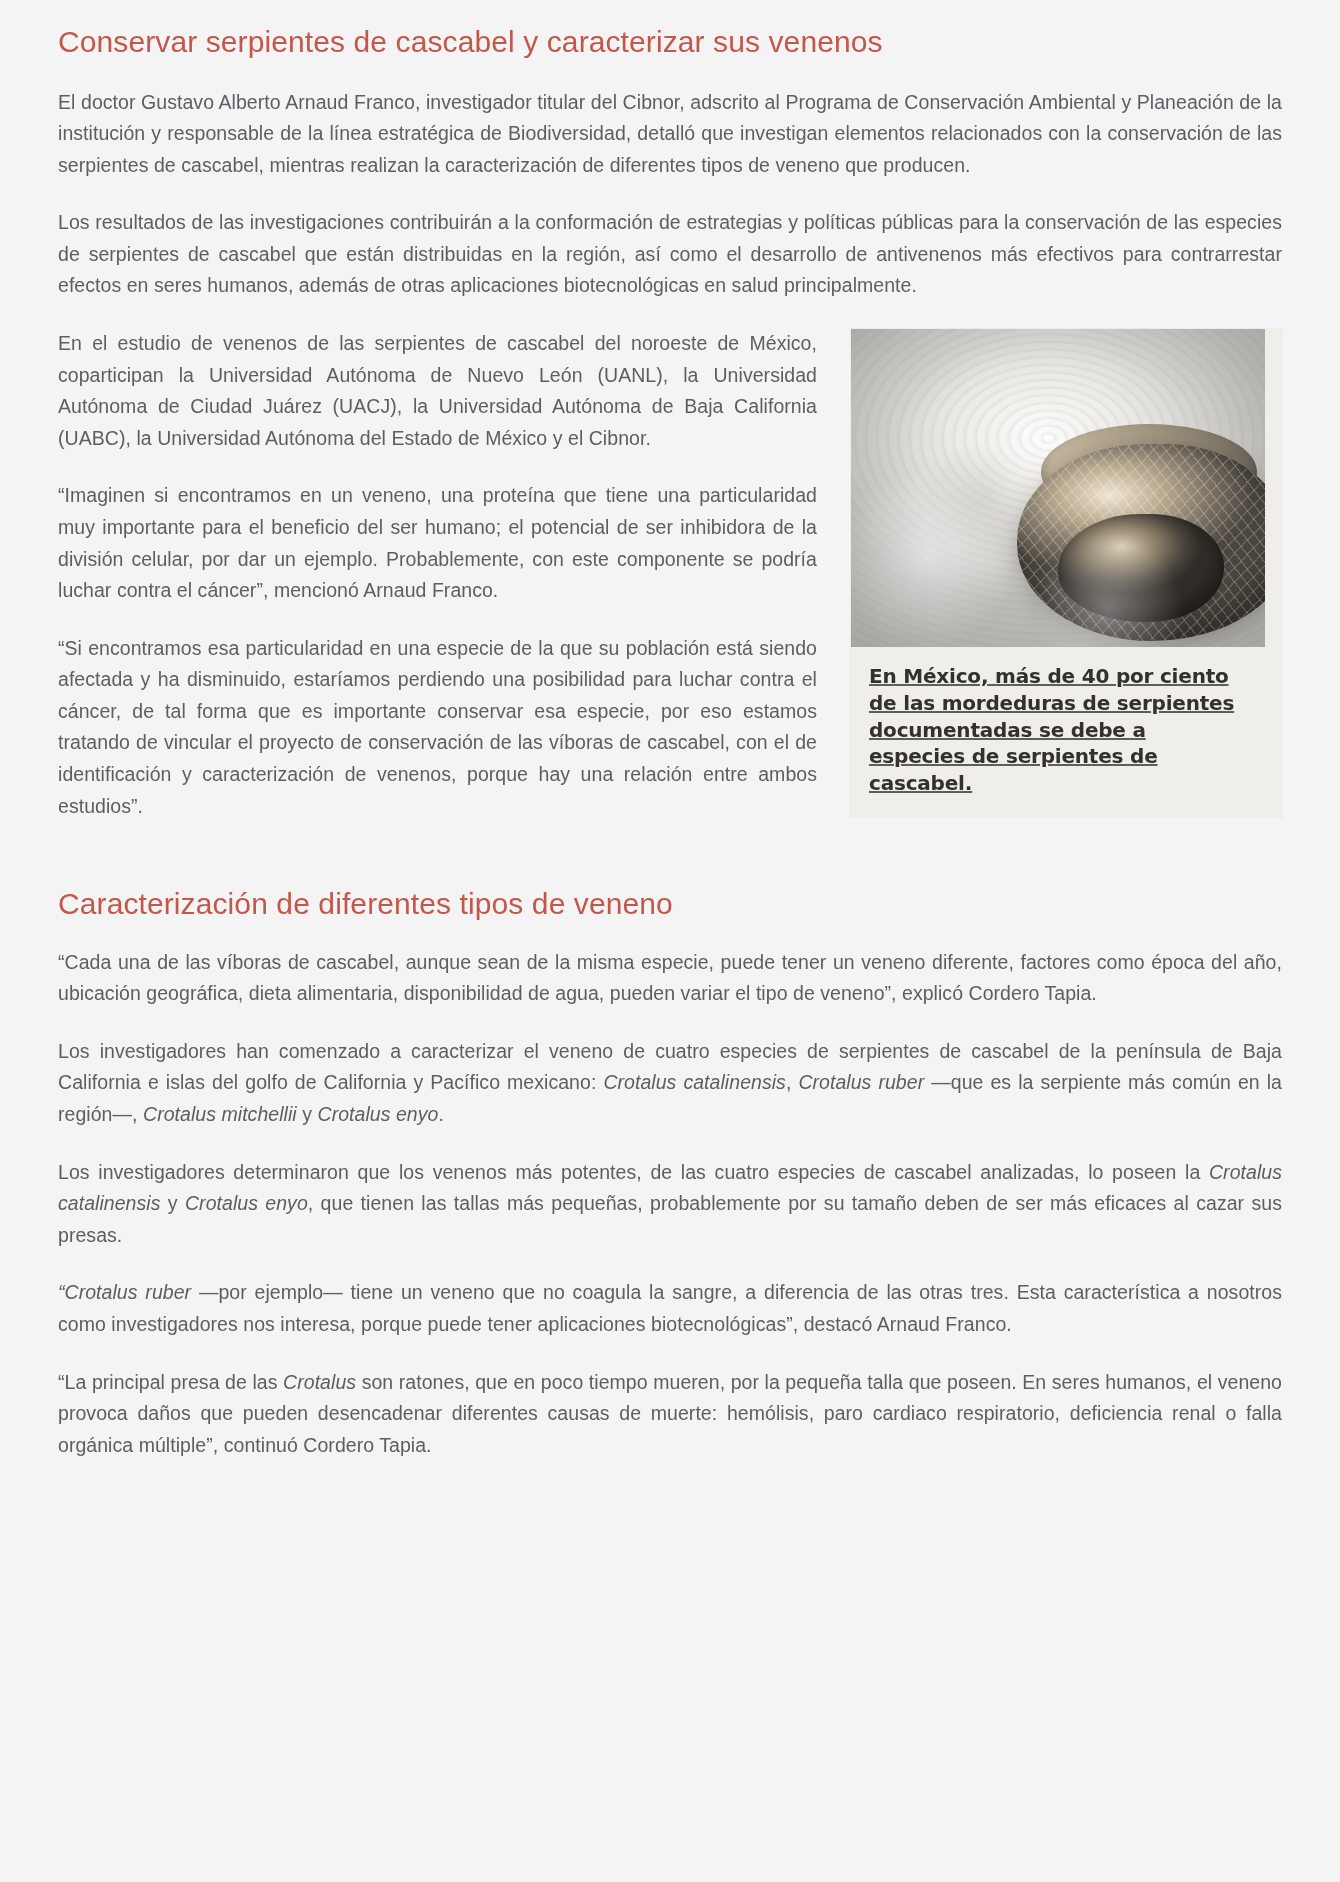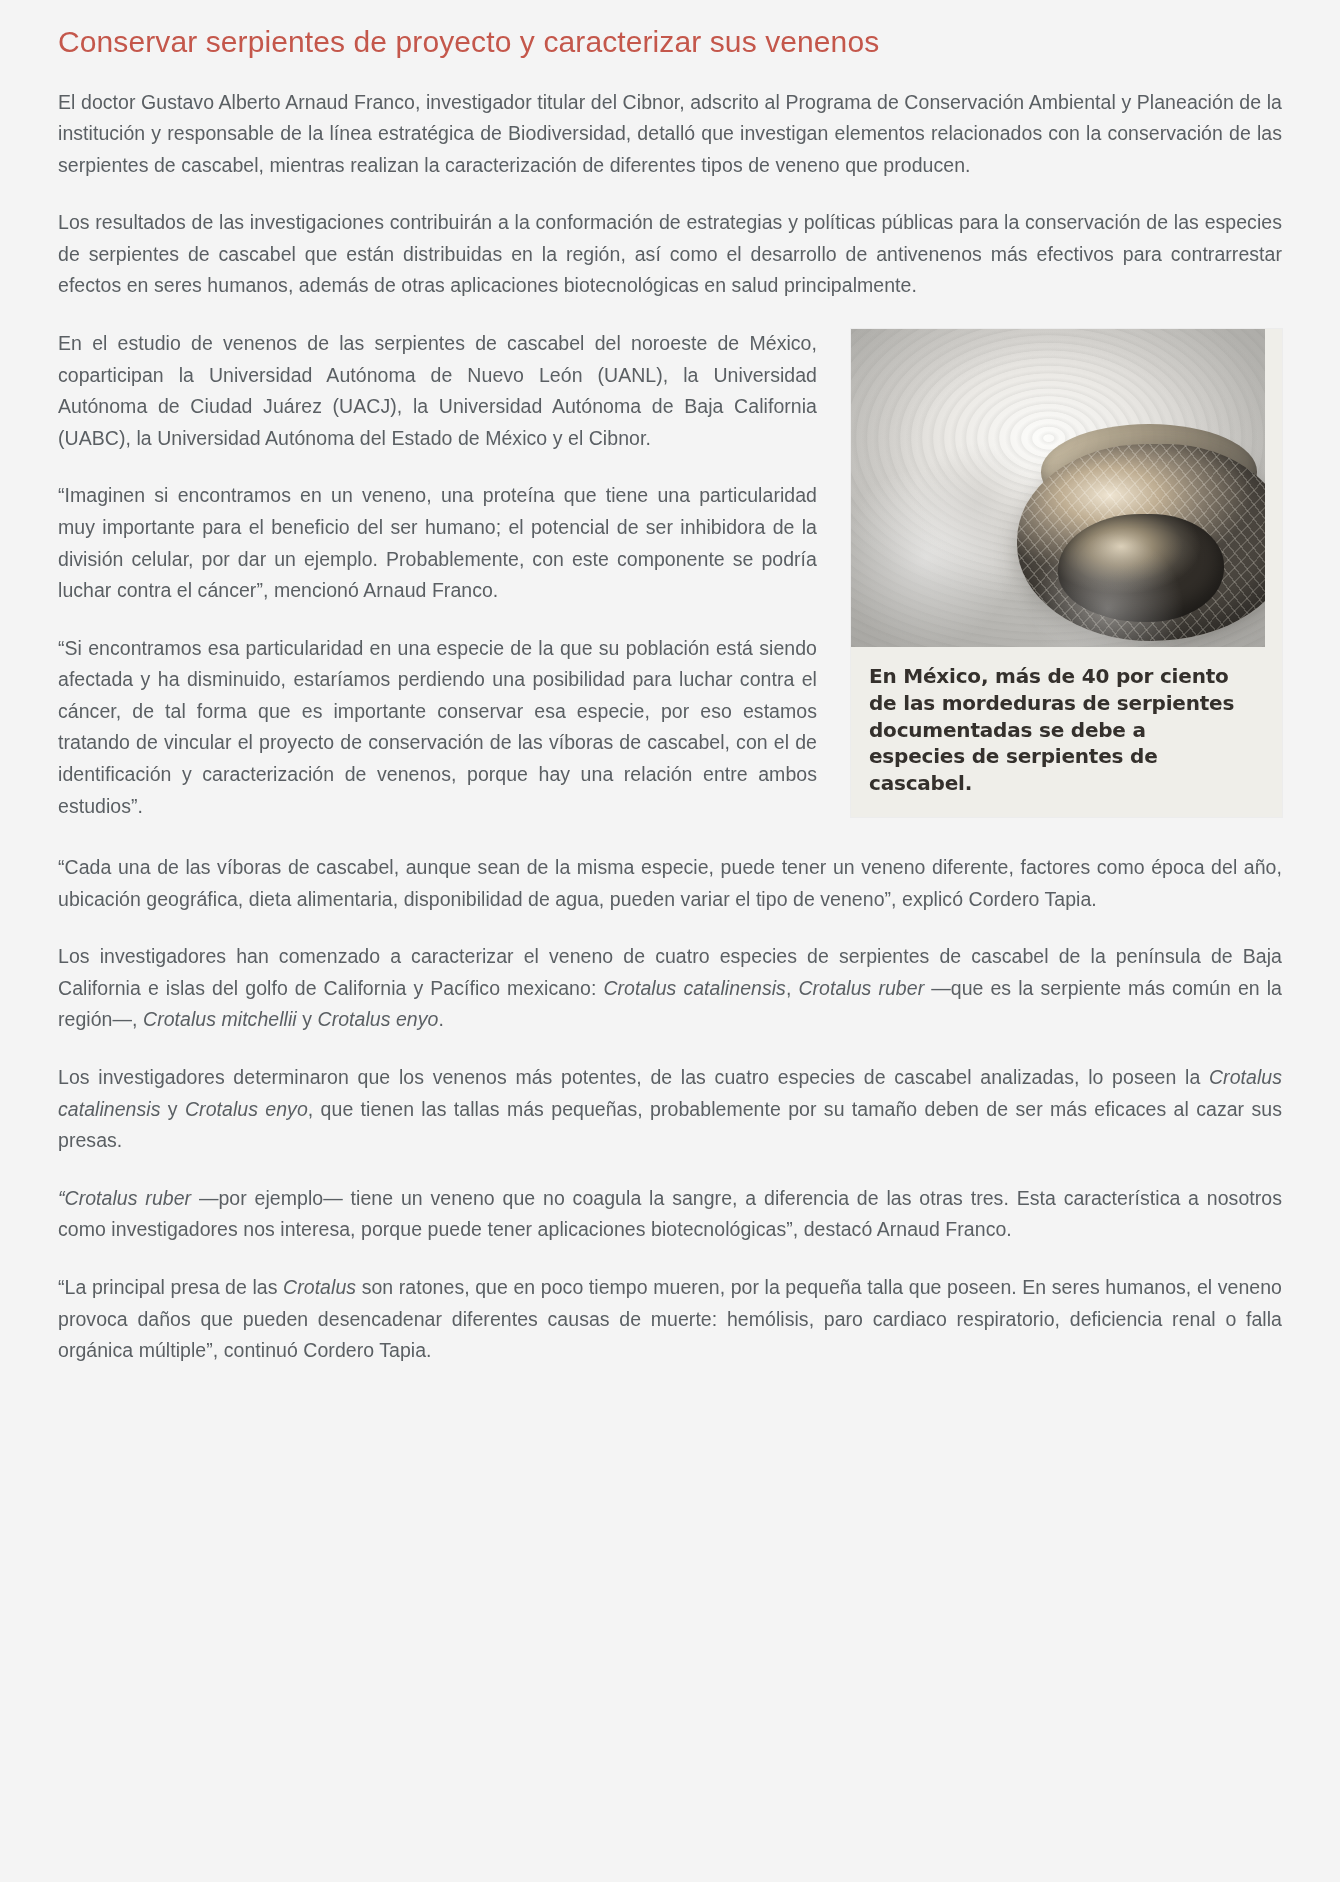--- a/index.html
+++ b/index.html
@@ -63,20 +63,21 @@
     font-style: italic;
   }
 
   
   .figure {
     float: right;
     width: 431px;
     margin: 1px 0 10px 34px;
     background: #efeee9;
     box-shadow: 0 0 0 1px rgba(0,0,0,0.03);
+    text-decoration: underline;
   }
 
   .figure-photo {
     position: relative;
     width: 414px;
     height: 318px;
     overflow: hidden;
     background: #cfcdc9;
   }
 
@@ -173,21 +174,21 @@
   }
 
   .clear { clear: both; }
 </style>
 </head>
 <body>
 
 <div class="page">
   <article class="article">
 
-    <h2 class="heading">Conservar serpientes de proyecto y caracterizar sus venenos</h2>
+    <h2 class="heading">Conservar serpientes de cascabel y caracterizar sus venenos</h2>
 
     <p class="body-text">El doctor Gustavo Alberto Arnaud Franco, investigador titular del Cibnor, adscrito al Programa de Conservación Ambiental y Planeación de la institución y responsable de la línea estratégica de Biodiversidad, detalló que investigan elementos relacionados con la conservación de las serpientes de cascabel, mientras realizan la caracterización de diferentes tipos de veneno que producen.</p>
 
     <p class="body-text">Los resultados de las investigaciones contribuirán a la conformación de estrategias y políticas públicas para la conservación de las especies de serpientes de cascabel que están distribuidas en la región, así como el desarrollo de antivenenos más efectivos para contrarrestar efectos en seres humanos, además de otras aplicaciones biotecnológicas en salud principalmente.</p>
 
     <figure class="figure">
       <div class="figure-photo">
         <div class="photo-bg"></div>
         <div class="photo-rings"></div>
         <div class="snake-loop"></div>
@@ -202,20 +203,21 @@
     </figure>
 
     <p class="body-text">En el estudio de venenos de las serpientes de cascabel del noroeste de México, coparticipan la Universidad Autónoma de Nuevo León (UANL), la Universidad Autónoma de Ciudad Juárez (UACJ), la Universidad Autónoma de Baja California (UABC), la Universidad Autónoma del Estado de México y el Cibnor.</p>
 
     <p class="body-text">“Imaginen si encontramos en un veneno, una proteína que tiene una particularidad muy importante para el beneficio del ser humano; el potencial de ser inhibidora de la división celular, por dar un ejemplo. Probablemente, con este componente se podría luchar contra el cáncer”, mencionó Arnaud Franco.</p>
 
     <p class="body-text">“Si encontramos esa particularidad en una especie de la que su población está siendo afectada y ha disminuido, estaríamos perdiendo una posibilidad para luchar contra el cáncer, de tal forma que es importante conservar esa especie, por eso estamos tratando de vincular el proyecto de conservación de las víboras de cascabel, con el de identificación y caracterización de venenos, porque hay una relación entre ambos estudios”.</p>
 
     <div class="clear"></div>
 
+    <h2 class="heading second">Caracterización de diferentes tipos de veneno</h2>
 
 
 
     <p class="body-text">“Cada una de las víboras de cascabel, aunque sean de la misma especie, puede tener un veneno diferente, factores como época del año, ubicación geográfica, dieta alimentaria, disponibilidad de agua, pueden variar el tipo de veneno”, explicó Cordero Tapia.</p>
 
     <p class="body-text"><span>Los investigadores han comenzado a caracterizar el veneno de cuatro especies de serpientes de cascabel de la península de Baja California e islas del golfo de California y Pacífico mexicano: </span><em>Crotalus catalinensis</em><span>, </span><em>Crotalus ruber</em><span> —que es la serpiente más común en la región—, </span><em>Crotalus mitchellii</em><span> y </span><em>Crotalus enyo</em><span>.</span></p>
 
     <p class="body-text"><span>Los investigadores determinaron que los venenos más potentes, de las cuatro especies de cascabel analizadas, lo poseen la </span><em>Crotalus catalinensis</em><span> y </span><em>Crotalus enyo</em><span>, que tienen las tallas más pequeñas, probablemente por su tamaño deben de ser más eficaces al cazar sus presas.</span></p>
 
     <p class="body-text"><em>“Crotalus ruber</em><span> —por ejemplo— tiene un veneno que no coagula la sangre, a diferencia de las otras tres. Esta característica a nosotros como investigadores nos interesa, porque puede tener aplicaciones biotecnológicas”, destacó Arnaud Franco.</span></p>

